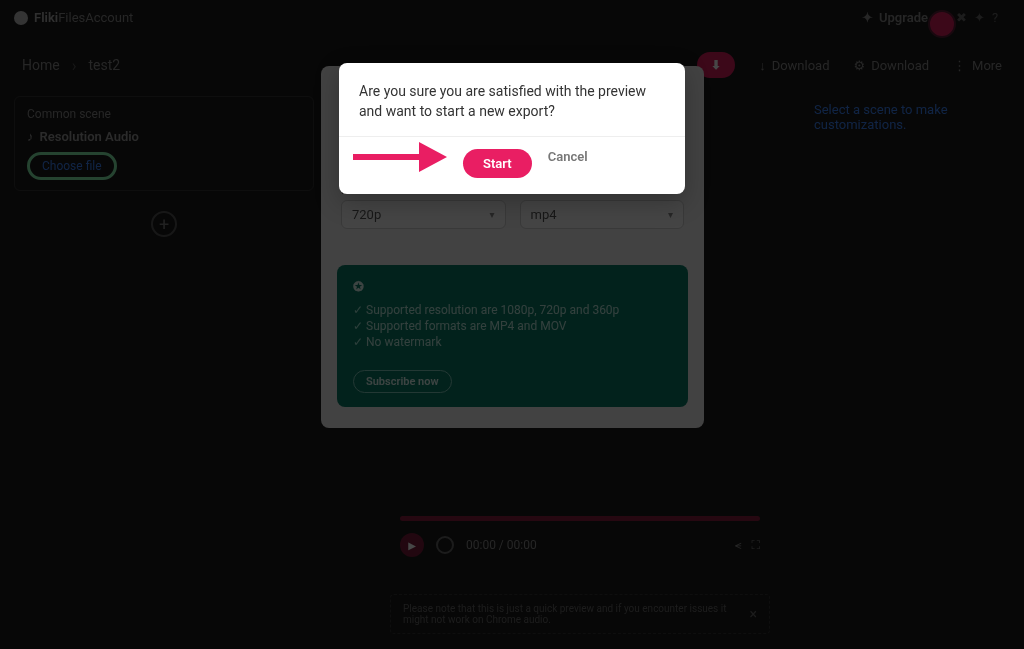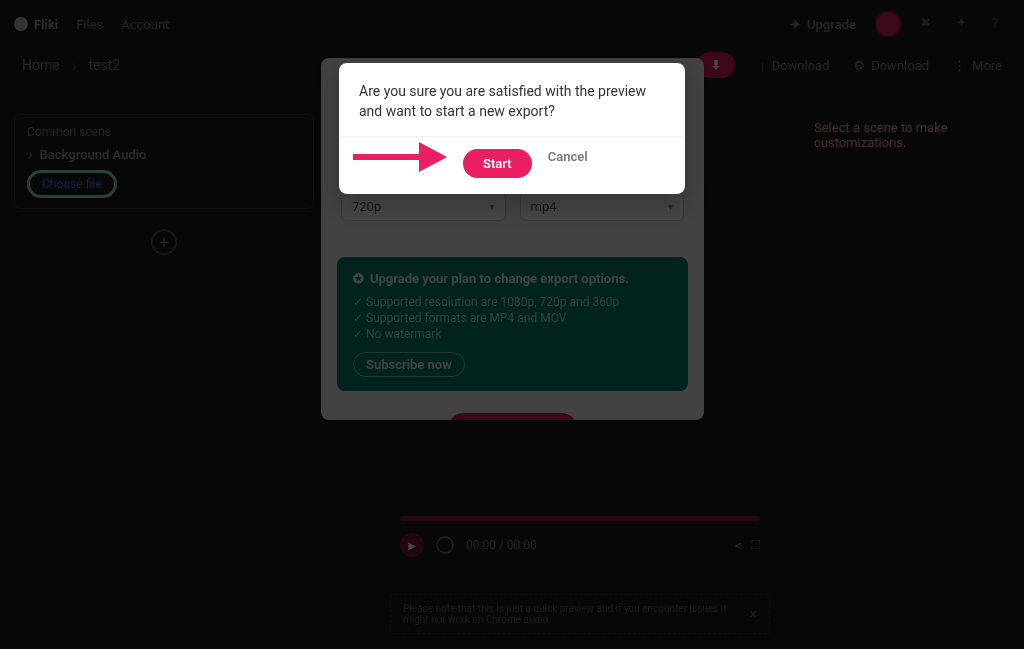--- a/index.html
+++ b/index.html
@@ -1,57 +1,57 @@
 <!DOCTYPE html>
 <html><head>
 <meta charset="utf-8">
 <style>
 *{margin:0;padding:0;box-sizing:border-box;font-family:-apple-system,BlinkMacSystemFont,"Segoe UI",Roboto,sans-serif}
 body{width:1024px;height:649px;background:#1a1a1a;position:relative;overflow:hidden}
 .dim-overlay{position:absolute;inset:0;background:rgba(0,0,0,0.72);z-index:500}
 .app{position:absolute;inset:0;padding:10px 14px;color:#999}
-.topbar{display:flex;align-items:center;height:28px;gap:18px;font-size:13px;color:#888}
+.topbar{display:flex;align-items:flex-start;height:28px;font-size:13px;color:#888}
 .logo-group{display:flex;align-items:center;gap:6px;font-weight:600;color:#aaa}
 .logo-dot{width:14px;height:14px;border-radius:50%;background:#bbb;display:inline-block}
 .topbar-spacer{flex:1}
 .top-link{color:#888;font-size:13px}
 .upgrade-pill{display:flex;align-items:center;gap:6px;font-weight:600}
 .avatar-circle{width:28px;height:28px;border-radius:50%;background:#d61e5c;border:2px solid #5a1f36}
 .top-icon{width:18px;height:18px;display:inline-block;color:#666}
 .crumb-row{display:flex;align-items:center;gap:12px;margin-top:14px;padding:0 8px}
 .crumb{font-size:14px;color:#888}
 .crumb-sep{color:#555}
 .crumb-right{margin-left:auto;display:flex;gap:24px;align-items:center}
 .pink-pill{background:#d61e5c;color:#fff;padding:6px 14px;border-radius:18px;font-size:12px;font-weight:600}
 .tool-link{font-size:13px;color:#888;display:flex;align-items:center;gap:6px}
-.main-cols{display:flex;gap:18px;margin-top:36px}
+.main-cols{display:flex;gap:18px;margin-top:18px}
 .left-col{width:300px}
 .right-col{flex:1}
 .panel-card{border:1px solid #333;border-radius:6px;padding:10px 12px;margin-bottom:10px}
 .panel-title{font-size:12px;color:#888;margin-bottom:8px}
 .bg-audio-row{display:flex;align-items:center;gap:6px;font-size:13px;font-weight:600;color:#999;margin-bottom:8px}
 .choose-btn{border:3px solid #86efac;border-radius:16px;padding:4px 12px;font-size:12px;color:#3b82f6;background:transparent}
 .add-circle{width:26px;height:26px;border:2px solid #555;border-radius:50%;display:flex;align-items:center;justify-content:center;color:#777;font-size:18px;margin:20px auto}
-.side-placeholder{font-size:13px;color:#fca5a5;padding:6px 0 0 4px}
+.side-placeholder{font-size:13px;color:#3b82f6;padding:6px 0 0 4px}
 .aside{width:200px}
 
 
-.export-modal{position:absolute;left:321px;top:58px;width:383px;height:362px;background:#ececec;border-radius:8px;z-index:200;padding:0;overflow:hidden}
+.export-modal{position:absolute;left:321px;top:66px;width:383px;height:362px;background:#ececec;border-radius:8px;z-index:200;padding:0;overflow:hidden}
 .export-inner{padding:18px 20px}
 .field-row{display:flex;gap:14px;margin-top:100px}
 .sel{flex:1}
 .sel-label{font-size:11px;color:#666;margin-bottom:3px}
 .sel-box{border:1px solid #ccc;border-radius:6px;padding:6px 10px;font-size:13px;background:#f7f7f7;color:#555;display:flex;justify-content:space-between;align-items:center}
 .sel-caret{font-size:10px;color:#888}
 .upgrade-box{background:#0a7a65;border-radius:8px;margin:18px 16px 0;padding:14px 16px;color:#d9f3ee}
 .upgrade-title{font-weight:700;font-size:13px;display:flex;align-items:center;gap:6px;margin-bottom:8px}
 .upgrade-list{list-style:none;font-size:12px;color:#b8e6dc}
 .upgrade-list li{padding:1px 0}
 .upgrade-list li::before{content:"✓ ";color:#9fe0d2}
-.sub-btn{border:1px solid #7fc9bb;border-radius:16px;padding:4px 12px;font-size:13px;color:#d9f3ee;background:transparent;margin-top:10px;font-weight:600}
+.sub-btn{border:1px solid #7fc9bb;border-radius:16px;padding:4px 12px;font-size:11px;color:#d9f3ee;background:transparent;margin-top:20px;font-weight:600}
 .start-export-row{text-align:center;margin-top:22px}
 .start-export-btn{background:#d61e5c;color:#fff;border:none;border-radius:20px;padding:8px 20px;font-size:13px;font-weight:600;display:inline-flex;align-items:center;gap:6px}
 
 
 .confirm{position:absolute;left:339px;top:63px;width:346px;background:#fff;border-radius:8px;z-index:1000;box-shadow:0 8px 24px rgba(0,0,0,0.25);overflow:hidden}
 .confirm-body{padding:18px 20px 14px;border-bottom:1px solid #eee}
 .confirm-text{font-size:14px;color:#333;line-height:1.45}
 .confirm-actions{padding:12px 20px 16px;display:flex;align-items:flex-start;gap:16px}
 .arrow-svg{position:absolute;left:345px;top:132px;z-index:1001}
 .start-btn{background:#e91e63;color:#fff;border:none;border-radius:20px;padding:7px 20px;font-size:13px;font-weight:600;cursor:pointer}
@@ -112,21 +112,21 @@
         </span>
     </div>
   </div>
 
   <div class="main-cols">
     <div class="left-col">
       <div class="panel-card">
         <div class="panel-title">Common scene</div>
         <div class="bg-audio-row">
           <span>♪</span>
-          <span>Background Audio</span>
+          <span>Resolution Audio</span>
         </div>
         <button class="choose-btn">Choose file</button>
       </div>
       <div class="add-circle">+</div>
     </div>
     <div class="right-col"></div>
     <div class="aside">
       <div class="side-placeholder">Select a scene to make customizations.</div>
     </div>
   </div>
@@ -147,21 +147,20 @@
         <div class="sel-box">
           <span>mp4</span>
           <span class="sel-caret">▾</span>
         </div>
       </div>
     </div>
   </div>
   <div class="upgrade-box">
     <div class="upgrade-title">
       <span>✪</span>
-      <span>Upgrade your plan to change export options.</span>
     </div>
     <ul class="upgrade-list">
       <li>Supported resolution are 1080p, 720p and 360p</li>
       <li>Supported formats are MP4 and MOV</li>
       <li>No watermark</li>
     </ul>
     <button class="sub-btn">Subscribe now</button>
   </div>
   <div class="start-export-row">
     <button class="start-export-btn">

